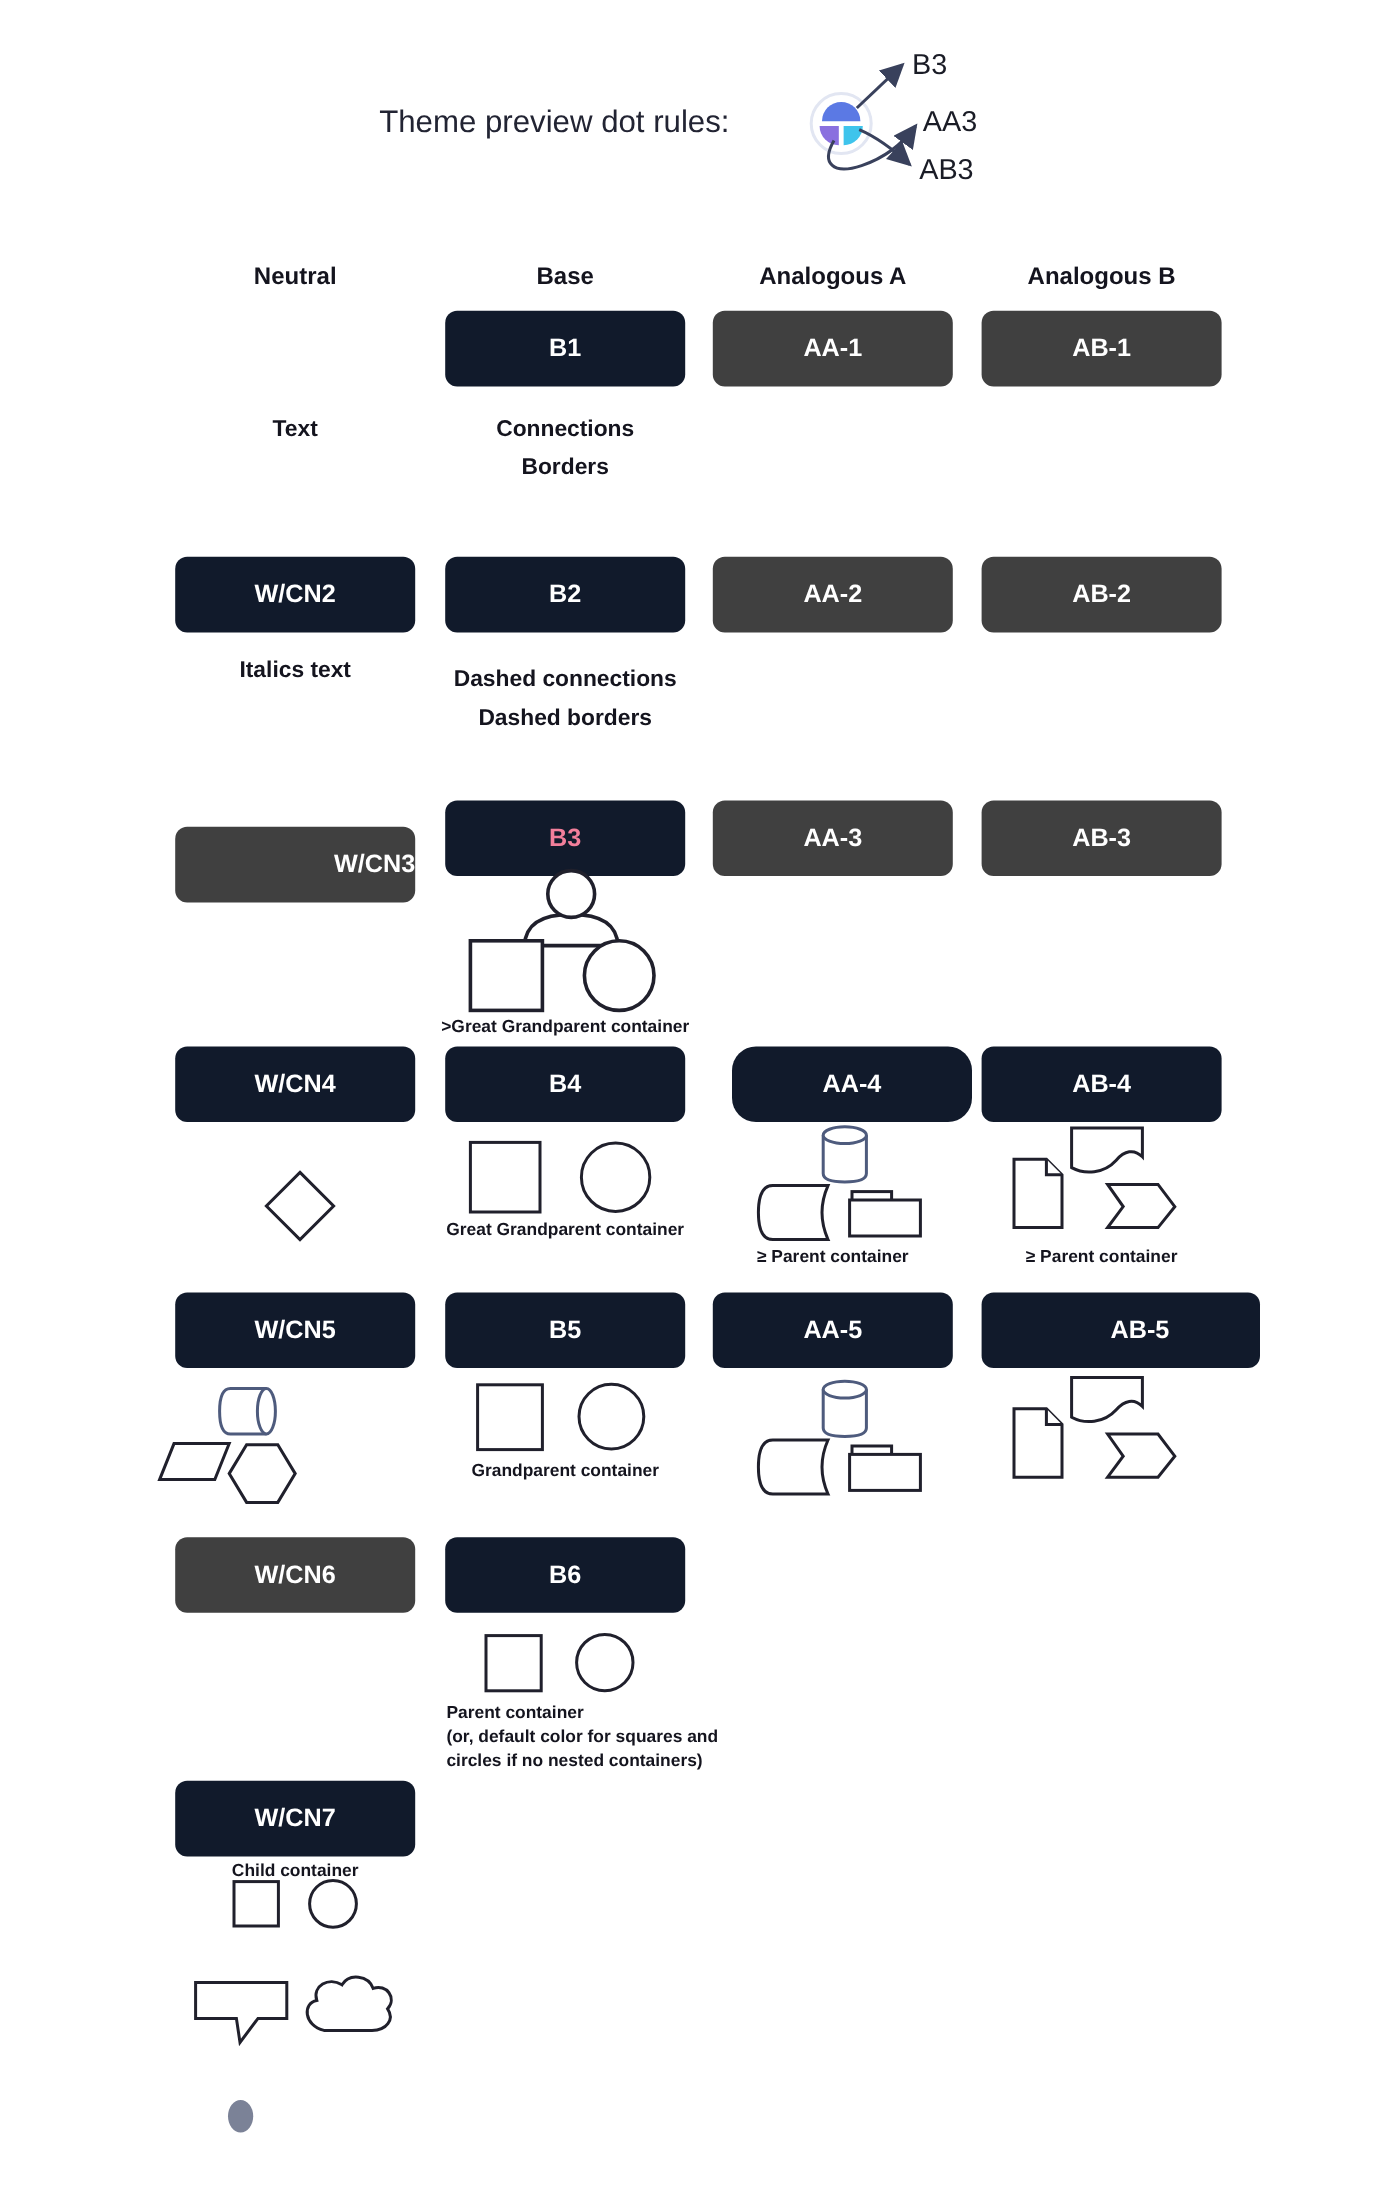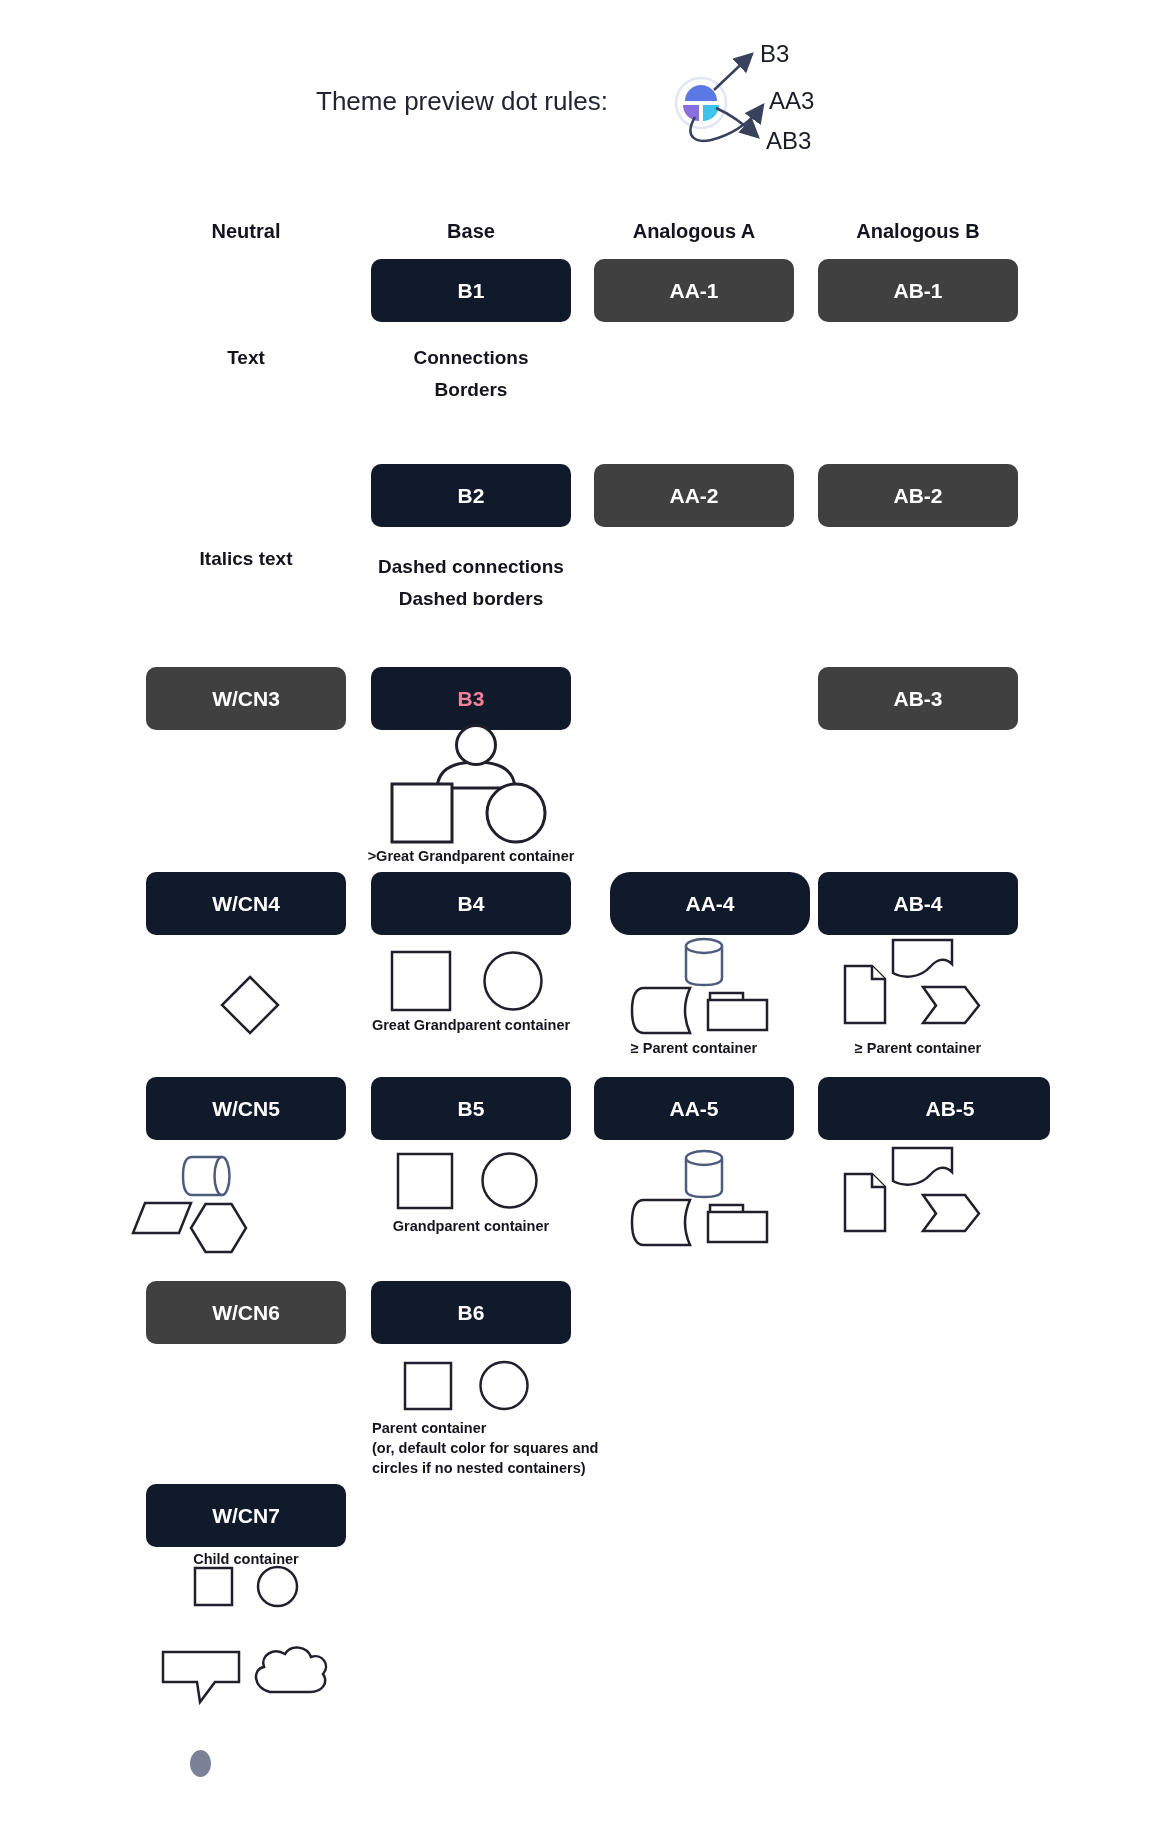--- a/index.html
+++ b/index.html
@@ -68,39 +68,45 @@
       <span>AA-1</span>
     </div>
   <div class="btn gray" style="left:818px;top:259px;">
       <span>AB-1</span>
     </div>
 
   <div class="cap lg" style="left:116px;top:347px;">Text</div>
   <div class="cap lg" style="left:341px;top:347px;">Connections</div>
   <div class="cap lg" style="left:341px;top:379px;">Borders</div>
 
+  <div class="btn dark" style="left:146px;top:464px;">
+      <span>W/CN2</span>
+    </div>
   <div class="btn dark" style="left:371px;top:464px;">
       <span>B2</span>
     </div>
   <div class="btn gray" style="left:594px;top:464px;">
       <span>AA-2</span>
     </div>
   <div class="btn gray" style="left:818px;top:464px;">
       <span>AB-2</span>
     </div>
 
   <div class="cap lg" style="left:116px;top:548px;">Italics text</div>
   <div class="cap lg" style="left:341px;top:556px;">Dashed connections</div>
   <div class="cap lg" style="left:341px;top:588px;">Dashed borders</div>
 
-  <div class="btn gray" style="left:146px;top:667px;">
+  <div class="btn gray" style="left:146px;top:689px;justify-content:flex-end;">
       <span>W/CN3</span>
     </div>
   <div class="btn dark" style="left:371px;top:667px;">
       <span class="pink">B3</span>
+    </div>
+  <div class="btn gray" style="left:594px;top:667px;">
+      <span>AA-3</span>
     </div>
   <div class="btn gray" style="left:818px;top:667px;">
       <span>AB-3</span>
     </div>
 
   <svg class="shapes" style="left:385px;top:723px;" width="165" height="122" viewBox="0 0 165 122">
     <path class="ink3" d="M 52 65 C 53 47 66 39 91 39 C 116 39 129 47 130 65 Z"></path>
     <circle class="ink3" cx="91" cy="22" r="19.5"></circle>
     <rect class="ink3" x="7" y="61" width="60" height="58"></rect>
     <circle class="ink3" cx="131" cy="90" r="29"></circle>

